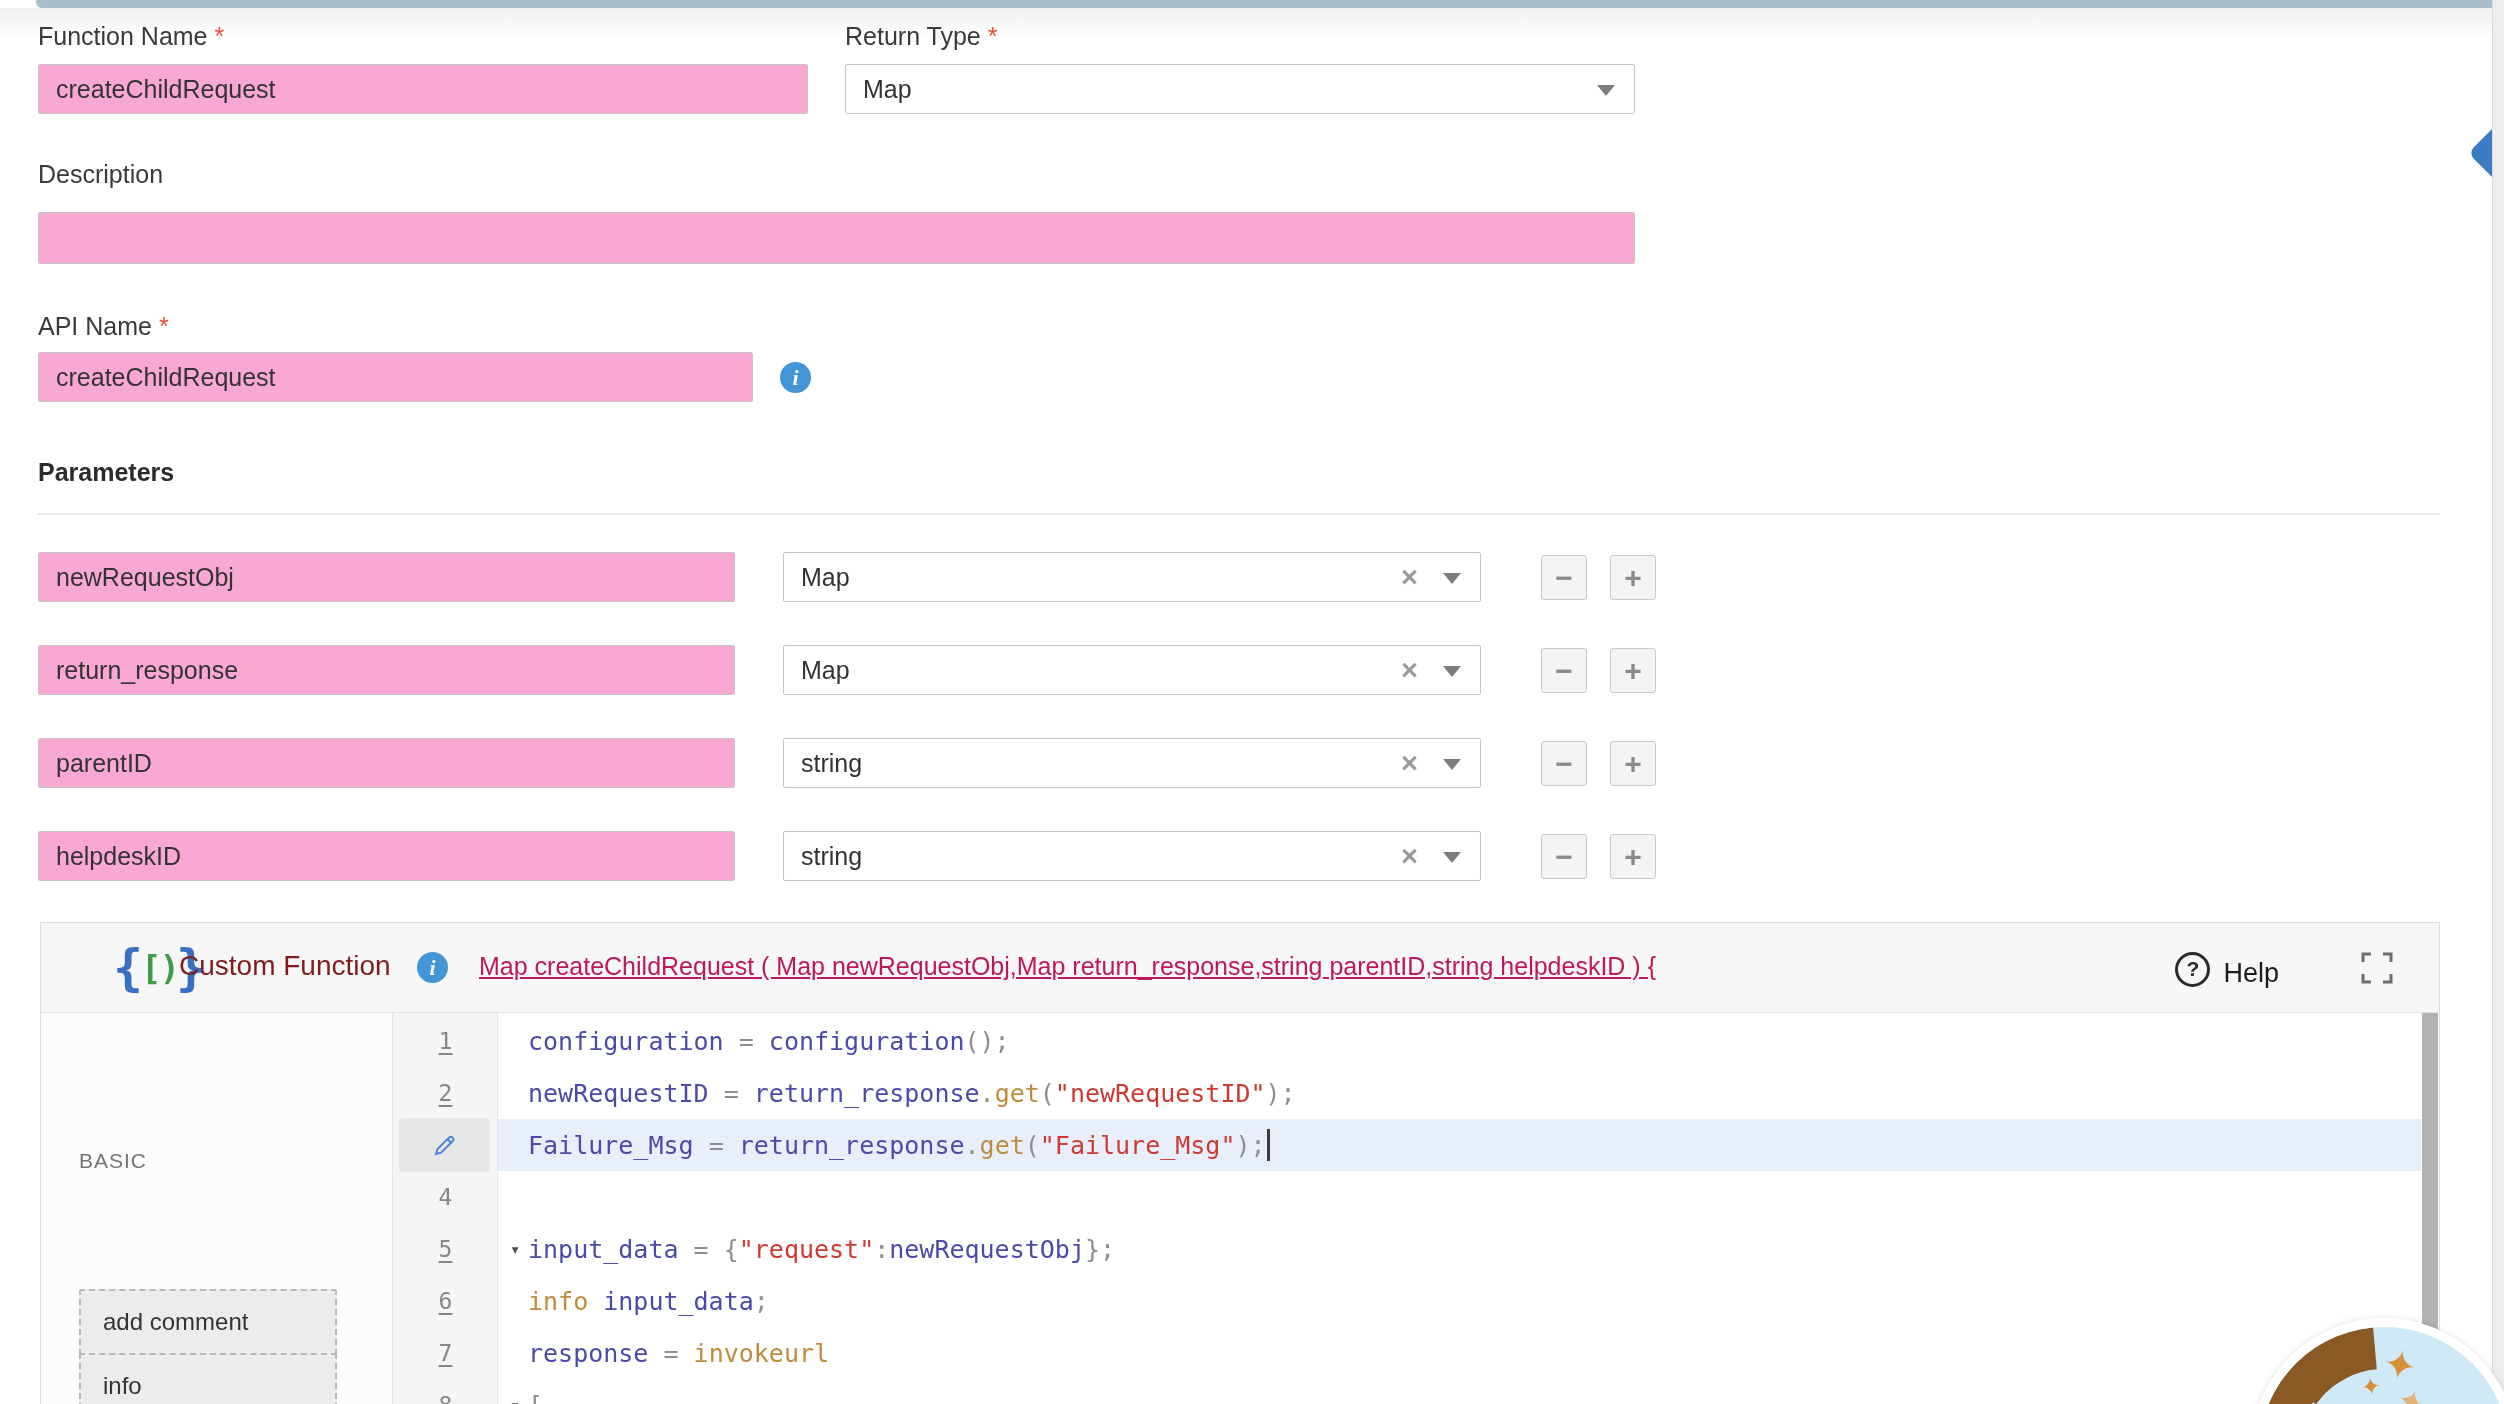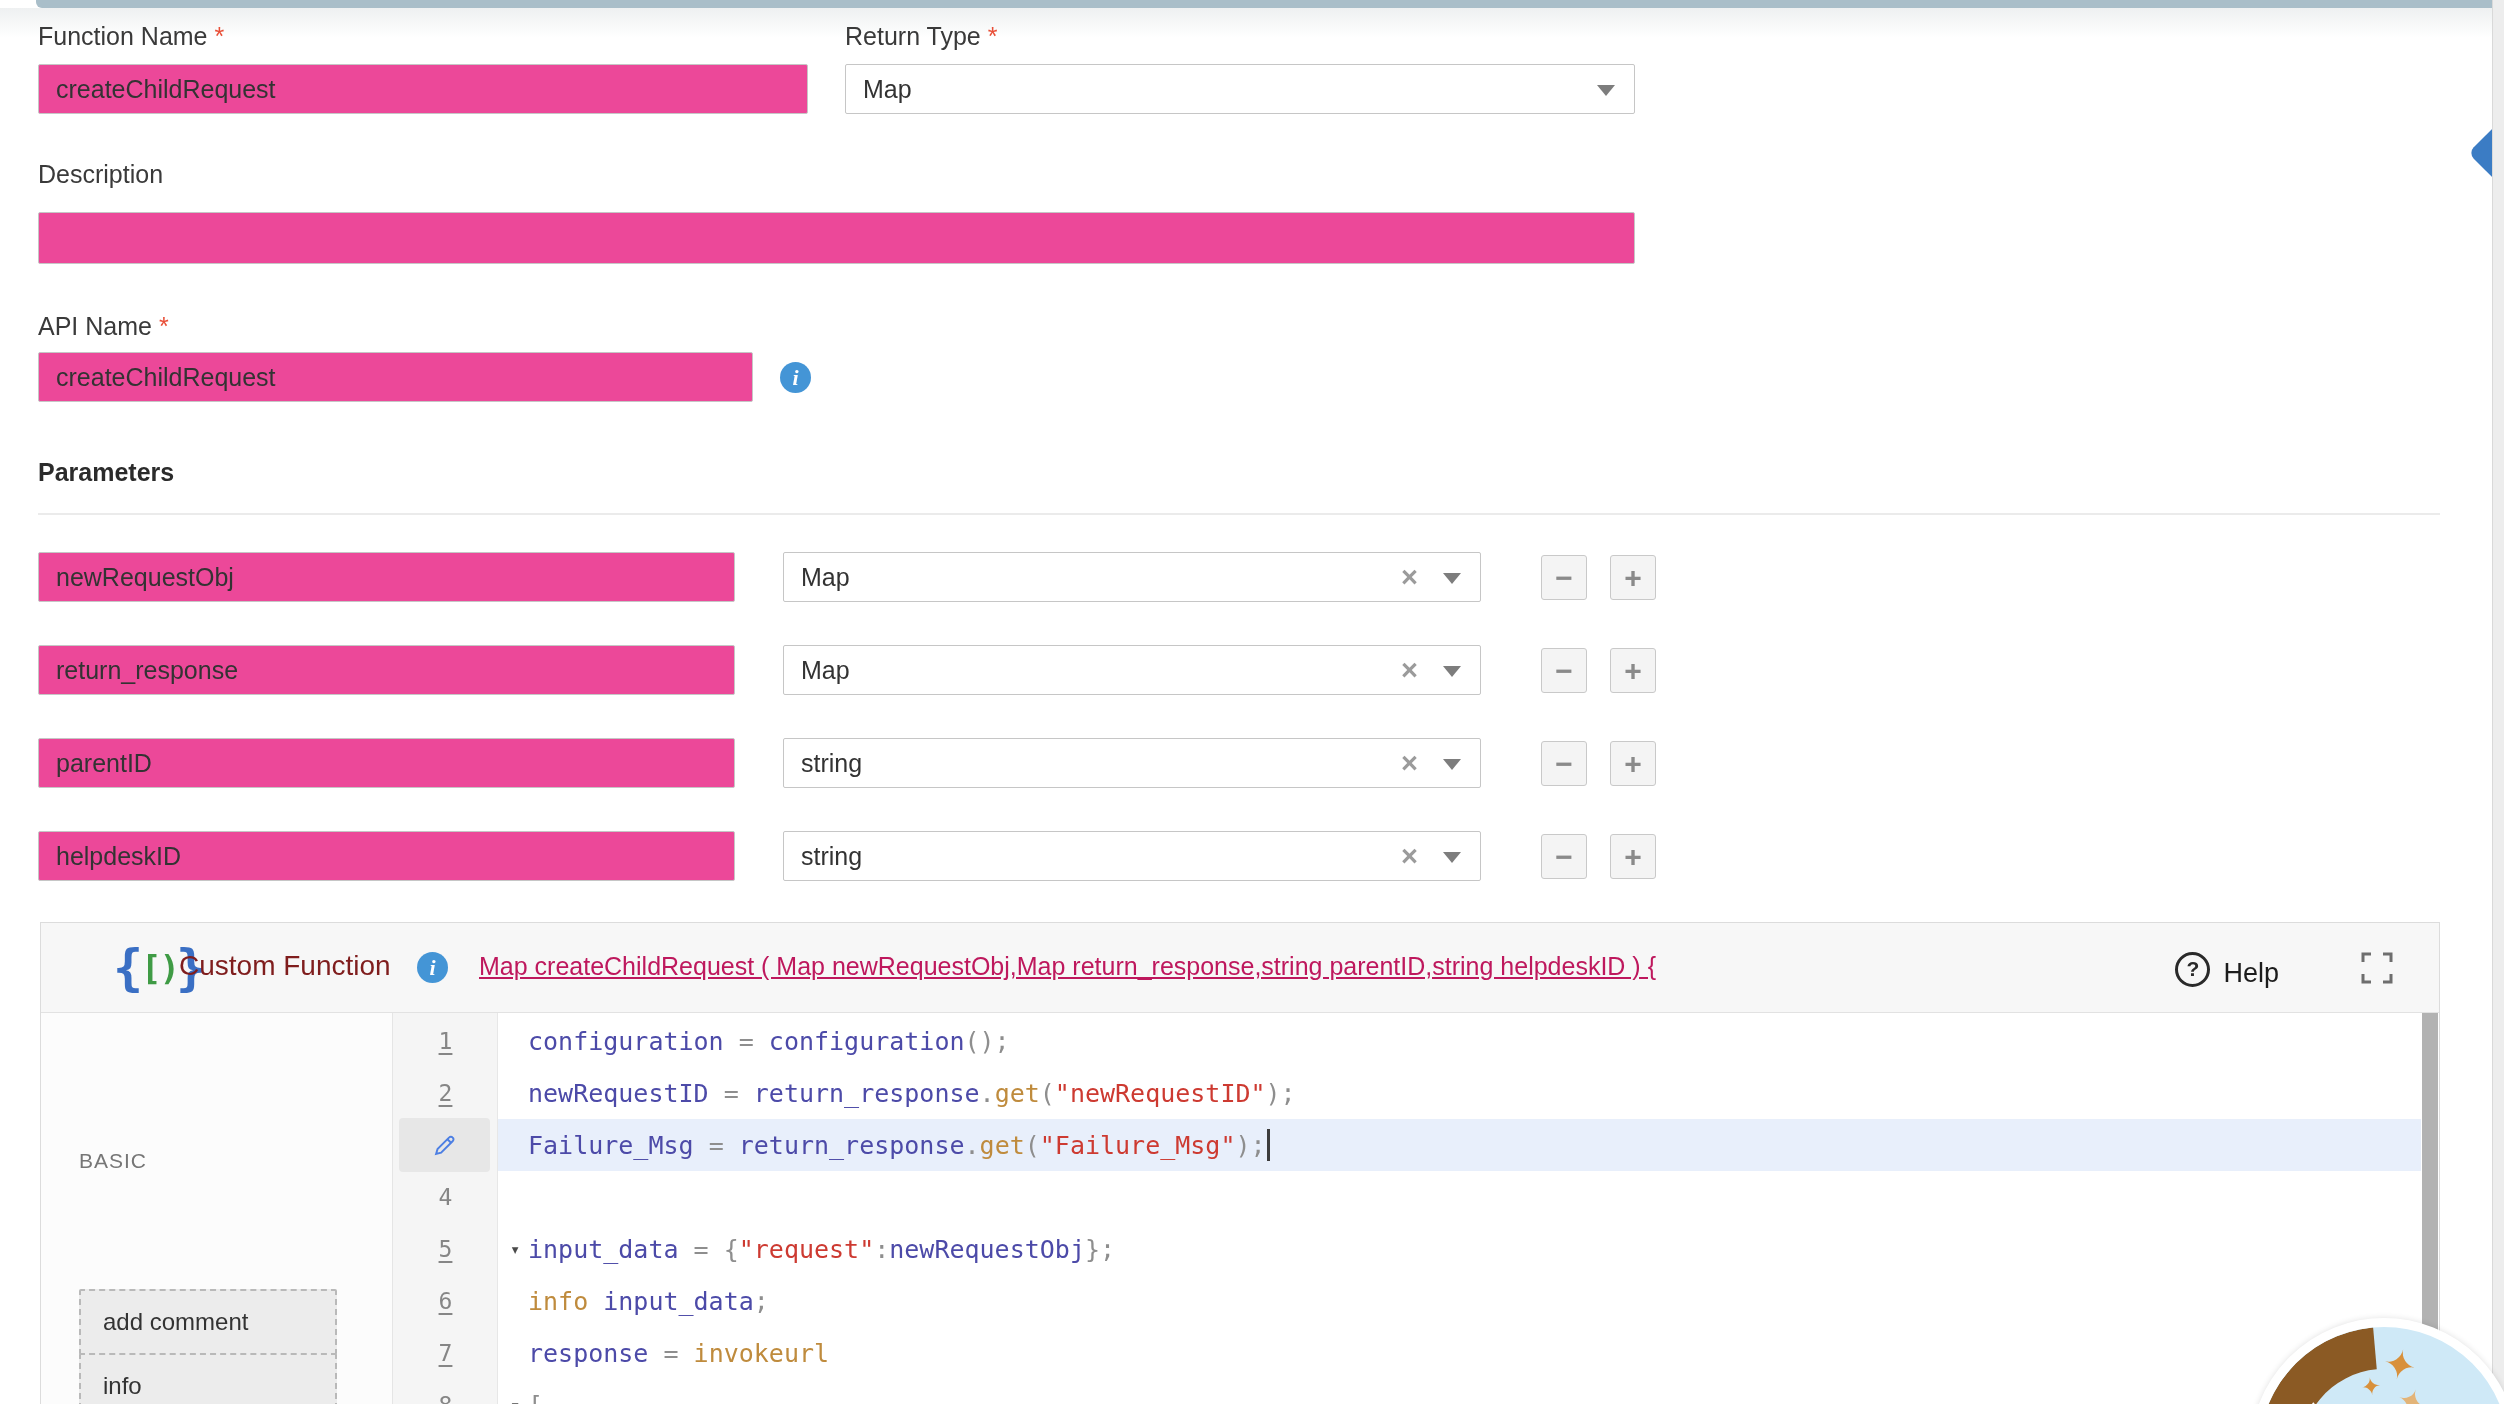--- a/index.html
+++ b/index.html
@@ -12,21 +12,21 @@
   .top-strip { position:absolute; left:36px; top:0; right:0; height:8px; background:#a9bec9; border-bottom-left-radius:6px; }
   .top-grad { position:absolute; left:0; top:8px; right:0; height:30px; background:linear-gradient(#eef0f1, #ffffff); }
   
   .page-scrollbar { position:absolute; right:0; top:0; width:12px; height:100%; background:#ededed; border-left:1px solid #d9d9d9; z-index:6; }
   
   .help-tab { position:absolute; right:-22px; top:129px; width:48px; height:48px; background:#3b7cc4; border-radius:8px; transform:rotate(45deg); z-index:5; }
   .help-tab span { position:absolute; inset:0; display:flex; align-items:center; justify-content:center; transform:rotate(-45deg); color:#fff; font-size:28px; font-weight:bold; }
   
   .field-label { position:absolute; font-size:25px; color:#3a3a3a; }
   .req { color:#e94f38; margin-left:7px; }
-  .text-input { position:absolute; height:50px; border:1px solid #c6c6c6; border-radius:2px; background:#ec4899;
+  .text-input { position:absolute; height:50px; border:1px solid #c6c6c6; border-radius:2px; background:#f9a8d4;
     font-family:"Liberation Sans", sans-serif; font-size:25px; color:#333; padding:0 17px; outline:none; }
   .select-box { position:absolute; height:50px; border:1px solid #c6c6c6; border-radius:2px; background:#fff;
     display:flex; align-items:center; padding:0 17px; font-size:25px; color:#333; cursor:pointer; }
   .dd-arrow { position:absolute; right:19px; top:50%; margin-top:-4px; width:0; height:0;
     border-left:9px solid transparent; border-right:9px solid transparent; border-top:11px solid #7d7d7d; }
   .info-icon { position:absolute; width:31px; height:31px; border-radius:50%; background:#4495d6; color:#fff;
     display:flex; align-items:center; justify-content:center; font-family:"Liberation Serif", serif;
     font-style:italic; font-weight:bold; font-size:22px; }
   .section-heading { position:absolute; font-size:25px; font-weight:bold; color:#2b2b2b; }
   .divider { position:absolute; left:38px; width:2402px; border-top:2px solid #ebebeb; }

